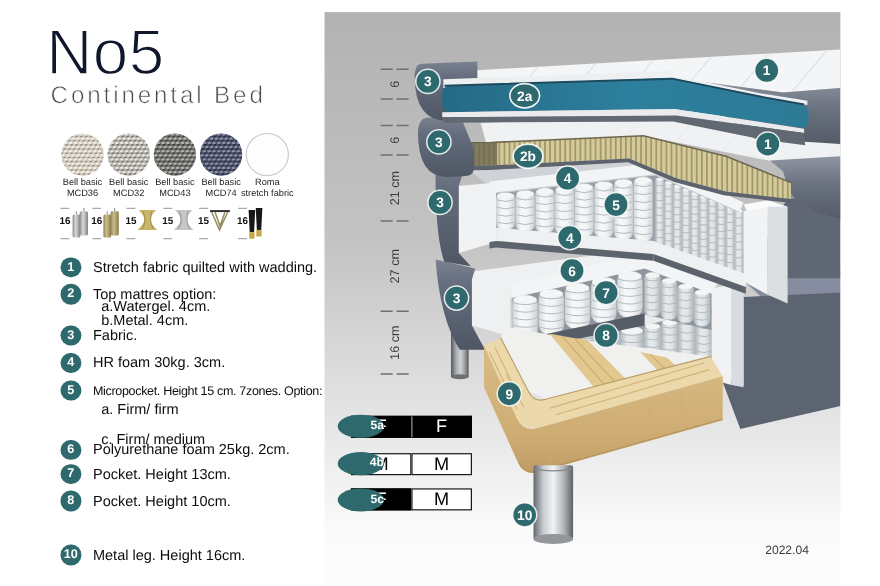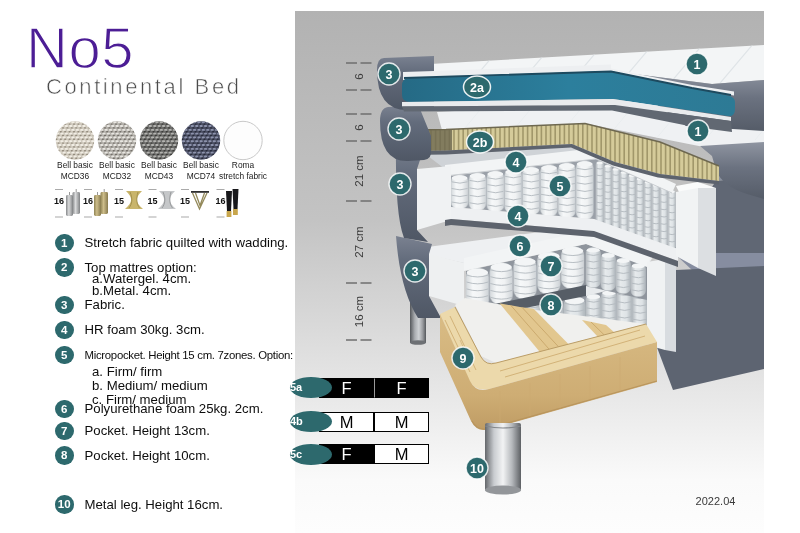--- a/index.html
+++ b/index.html
@@ -1,36 +1,36 @@
 <!DOCTYPE html>
 <html><head><meta charset="utf-8">
 <style>
 * { margin:0; padding:0; box-sizing:border-box; }
 html,body { width:800px; height:533px; }
 #page { position:relative; width:800px; height:533px; background:#fff;
   font-family:"Liberation Sans", sans-serif; overflow:hidden; }
-#title { position:absolute; left:26px; top:14px; font-size:58px; color:#4c1d95;
+#title { position:absolute; left:42px; top:14px; font-size:58px; color:#0f172a;
   letter-spacing:0.5px; -webkit-text-stroke:1.4px #fff; }
 #subtitle { position:absolute; left:46px; top:74px; font-size:22px; color:#4a4a4a;
   letter-spacing:2.6px; -webkit-text-stroke:0.6px #fff; }
 svg.overlay { position:absolute; left:0; top:0; }
 .li { position:absolute; left:55px; width:300px; font-size:13.2px; color:#0d0d0d; white-space:nowrap; }
 .lc { display:inline-block; width:18.5px; height:18.5px; border-radius:50%;
   background:#2d696d; color:#fff; font-size:11.5px; font-weight:bold; text-align:center;
   line-height:18.5px; vertical-align:middle; }
 .lt { margin-left:11px; vertical-align:middle; }
 .ls { position:absolute; left:92px; width:230px; font-size:13.2px; color:#0d0d0d; white-space:nowrap; }
 .trow { position:absolute; left:319px; width:110px; height:20px; display:flex; }
 .cell { flex:1; text-align:center; font-size:16.5px; line-height:19px; }
 .cb { background:#000; color:#fff; border:1px solid #000; }
 .cw { background:#fff; color:#000; border:1.6px solid #000; }
 .trow .cell + .cell { border-left-width:0.8px; }
 .cb + .cb { border-left:1px solid #9a9a9a; }
-.tcirc { position:absolute; left:290px; width:42px; height:21px; border-radius:50%;
-  background:#2d696d; color:#fff; font-size:11px; font-weight:bold; text-align:left;
+.tcirc { position:absolute; left:307px; width:42px; height:21px; border-radius:50%;
+  background:#2d696d; color:#fff; font-size:11px; font-weight:bold; text-align:right;
   line-height:21px; }
 #date { position:absolute; left:678px; top:495px; width:75px; text-align:center;
   font-size:11px; color:#3a3a3a; }
 </style></head>
 <body>
 <div id="page">
 
 <svg class="overlay" width="800" height="533" viewBox="0 0 800 533">
       <defs>
         <linearGradient id="bgg" x1="0" y1="0" x2="0" y2="1">
@@ -1244,21 +1244,20 @@
 <div class="li" style="top:258.0px"><span class="lc">2</span><span class="lt">Top mattres option:</span></div>
 <div class="ls" style="top:270.5px">a.Watergel. 4cm.</div>
 <div class="ls" style="top:282.5px">b.Metal. 4cm.</div>
 
 <div class="li" style="top:295.5px"><span class="lc">3</span><span class="lt">Fabric.</span></div>
 
 <div class="li" style="top:320.5px"><span class="lc">4</span><span class="lt">HR foam 30kg. 3cm.</span></div>
 
 <div class="li" style="top:345.5px"><span class="lc">5</span><span class="lt"><span style="font-size:11.4px;letter-spacing:-0.3px">Micropocket. Height 15 cm. 7zones. Option:</span></span></div>
 <div class="ls" style="top:363.5px">a. Firm/ firm</div>
-<div class="ls" style="top:377.5px">b. Medium/ medium</div>
 <div class="ls" style="top:391.5px">c. Firm/ medium</div>
 
 <div class="li" style="top:399.5px"><span class="lc">6</span><span class="lt">Polyurethane foam 25kg. 2cm.</span></div>
 
 <div class="li" style="top:421.5px"><span class="lc">7</span><span class="lt">Pocket. Height 13cm.</span></div>
 
 <div class="li" style="top:446.0px"><span class="lc">8</span><span class="lt">Pocket. Height 10cm.</span></div>
 
 
 <div class="li" style="top:495.0px"><span class="lc">10</span><span class="lt">Metal leg. Height 16cm.</span></div>

